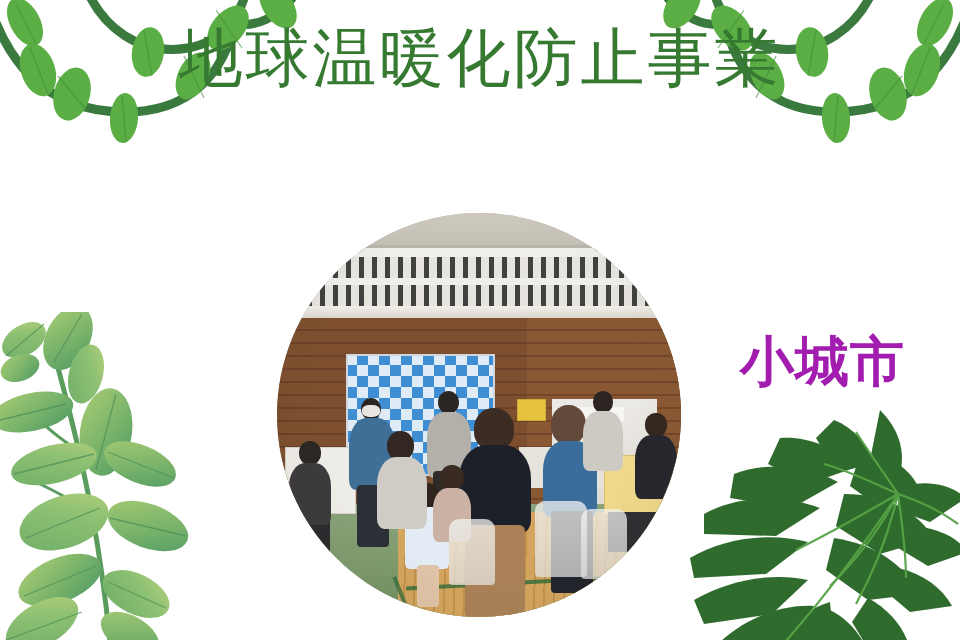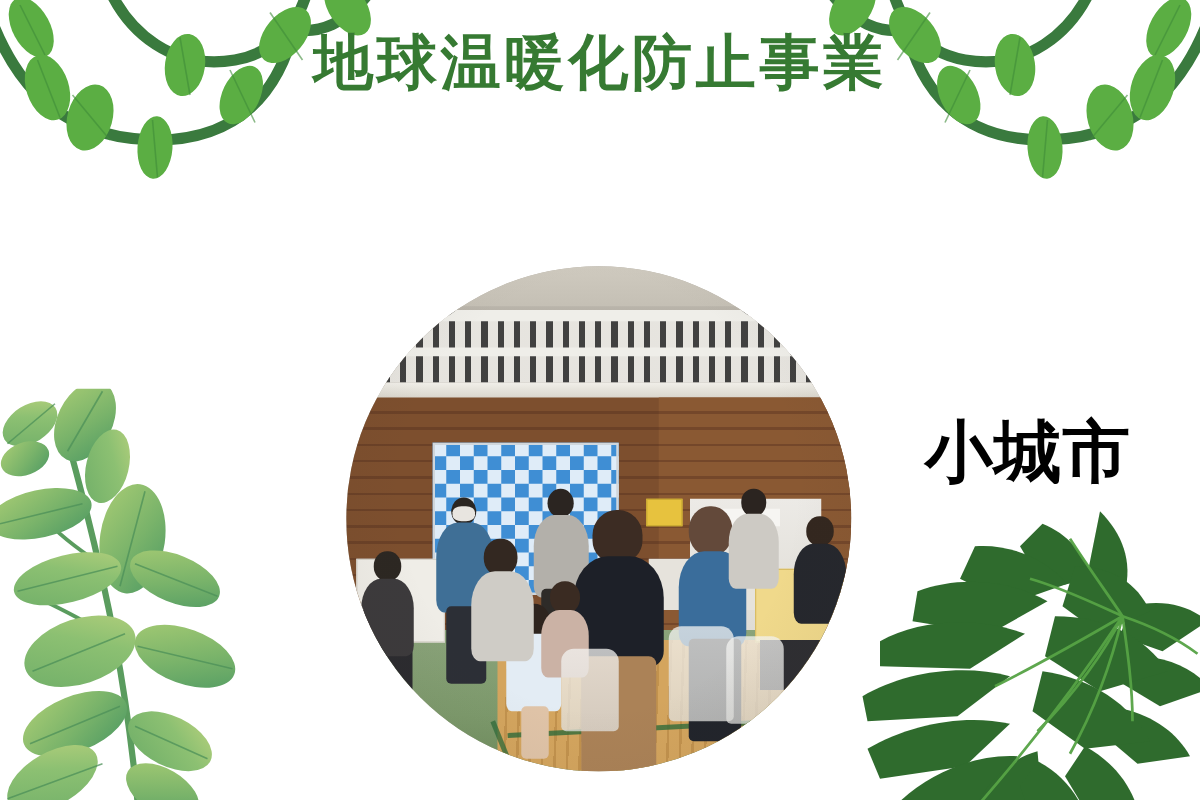--- a/index.html
+++ b/index.html
@@ -32,34 +32,34 @@
     font-family:"DejaVu Sans","Liberation Sans",sans-serif;
     font-weight:700;
     font-size:60px;
     letter-spacing:3px;
     color:#367A32;
     margin-bottom:20px;
   }
   .title-line2{
     display:block;
     font-family:"DejaVu Sans","Liberation Sans",sans-serif;
-    font-weight:700;
-    font-size:48px;
+    font-weight:400;
+    font-size:64px;
     letter-spacing:3px;
     color:#367A32;
   }
   
   .city-label{
     position:absolute;
     left:740px;top:334px;
     font-family:"DejaVu Sans","Liberation Sans",sans-serif;
     font-weight:700;
     font-size:54px;
     letter-spacing:1px;
-    color:#000000;
+    color:#a21caf;
     line-height:1.05;
   }
   
   .photo-circle{
     position:absolute;
     left:277px;top:213px;
     width:404px;height:404px;
     border-radius:50%;
     overflow:hidden;
     background:#b5b0a6;

